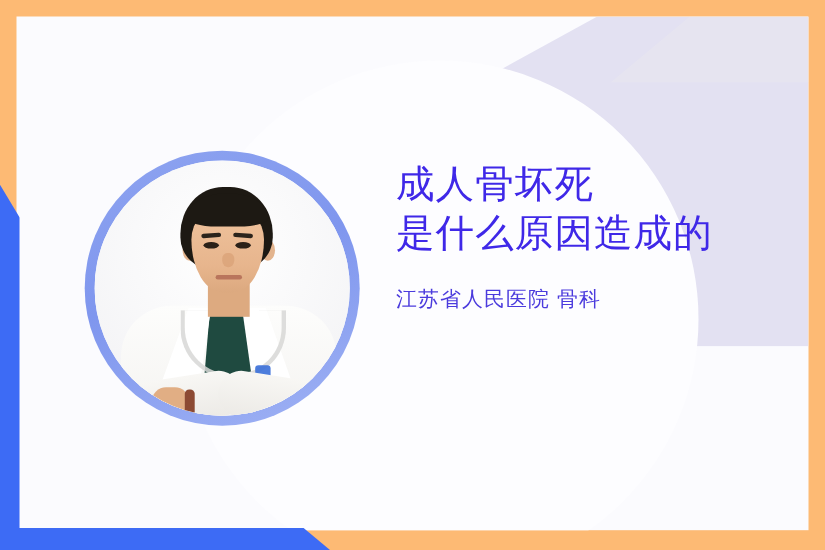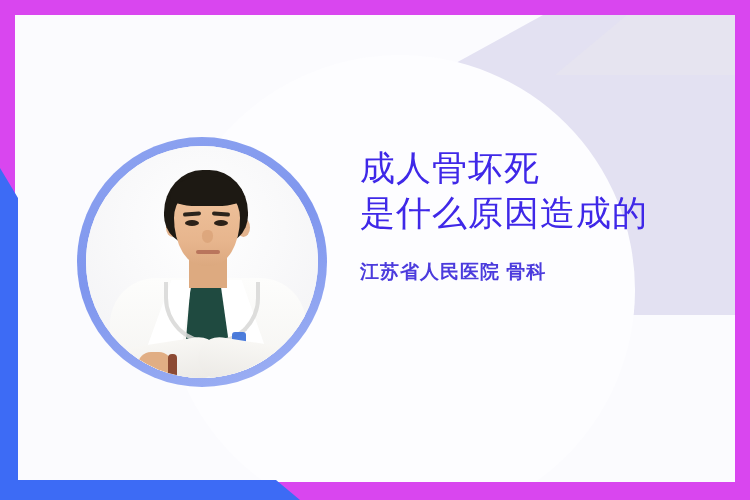--- a/index.html
+++ b/index.html
@@ -9,21 +9,21 @@
   }
   body {
     font-family: "Liberation Sans", "DejaVu Sans", sans-serif;
   }
 
   #poster {
     position: relative;
     width: 750px;
     height: 500px;
     overflow: hidden;
-    background: #d946ef;          
+    background: #fdba74;          
   }
 
   
   .card {
     position: absolute;
     left: 15px;
     top: 15px;
     width: 720px;
     height: 467px;
     background: #fbfbfe;
@@ -296,21 +296,20 @@
     font-weight: 400;
     letter-spacing: 1px;
     margin-left: 9px;
   }
 
   .affiliation {
     margin-top: 24px;
     color: #4b3bdd;
     font-size: 19px;
     letter-spacing: 1px;
-    font-weight: bold;
   }
 </style>
 </head>
 <body>
 
 <div id="poster">
 
   <div class="card">
 
     <div class="deco-lavender"></div>

